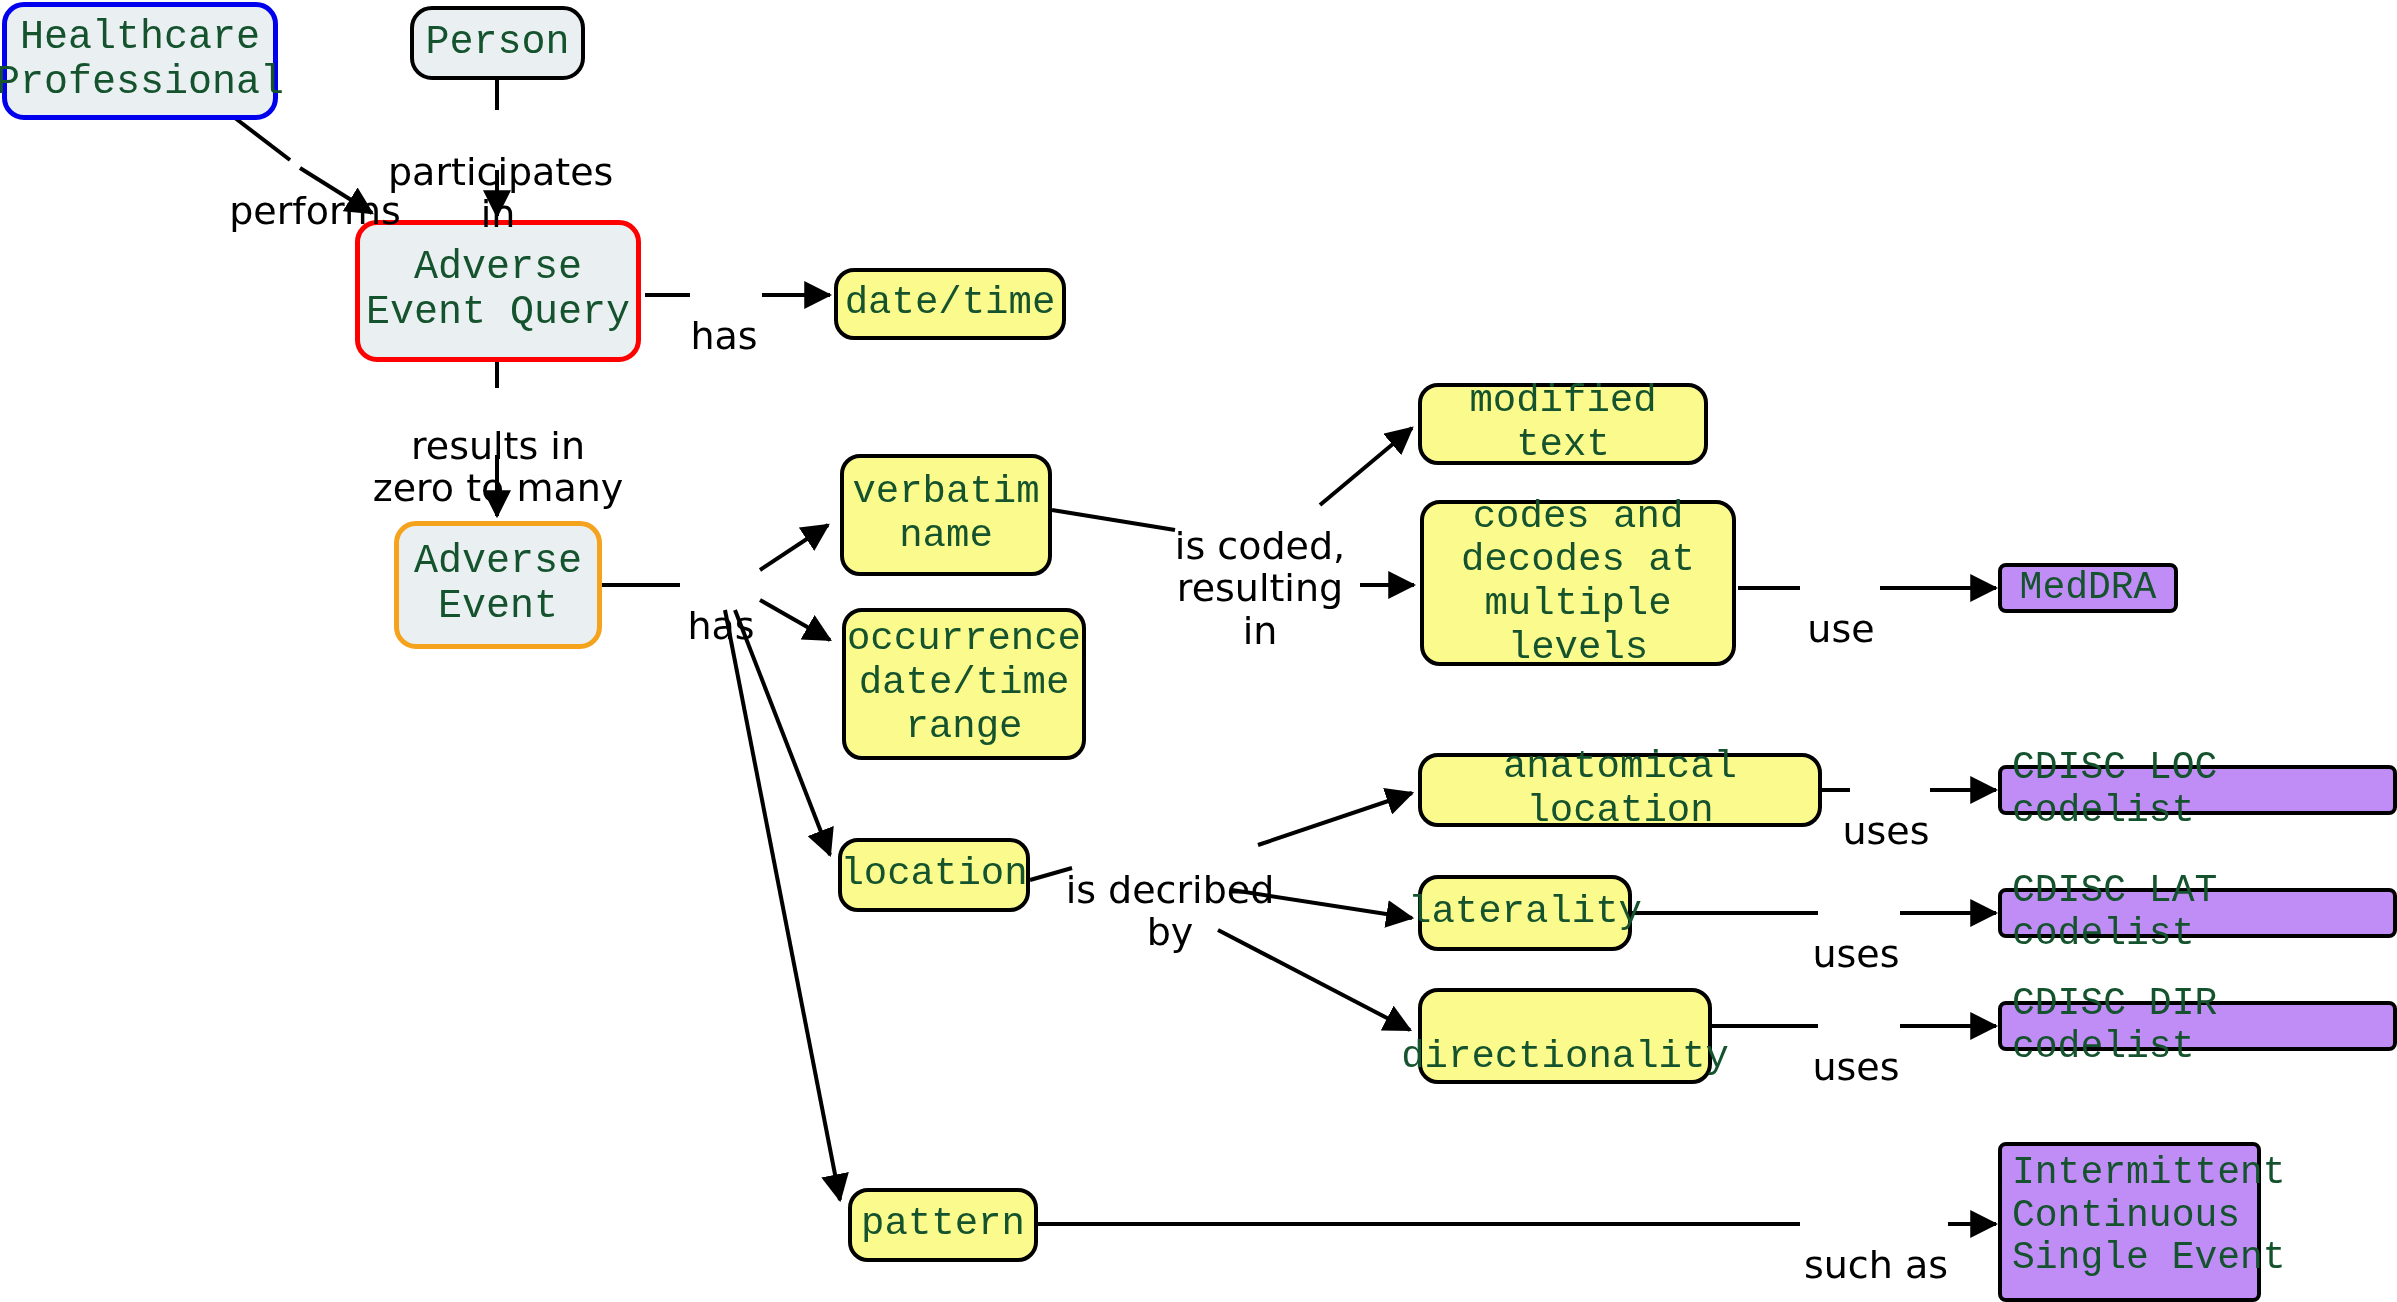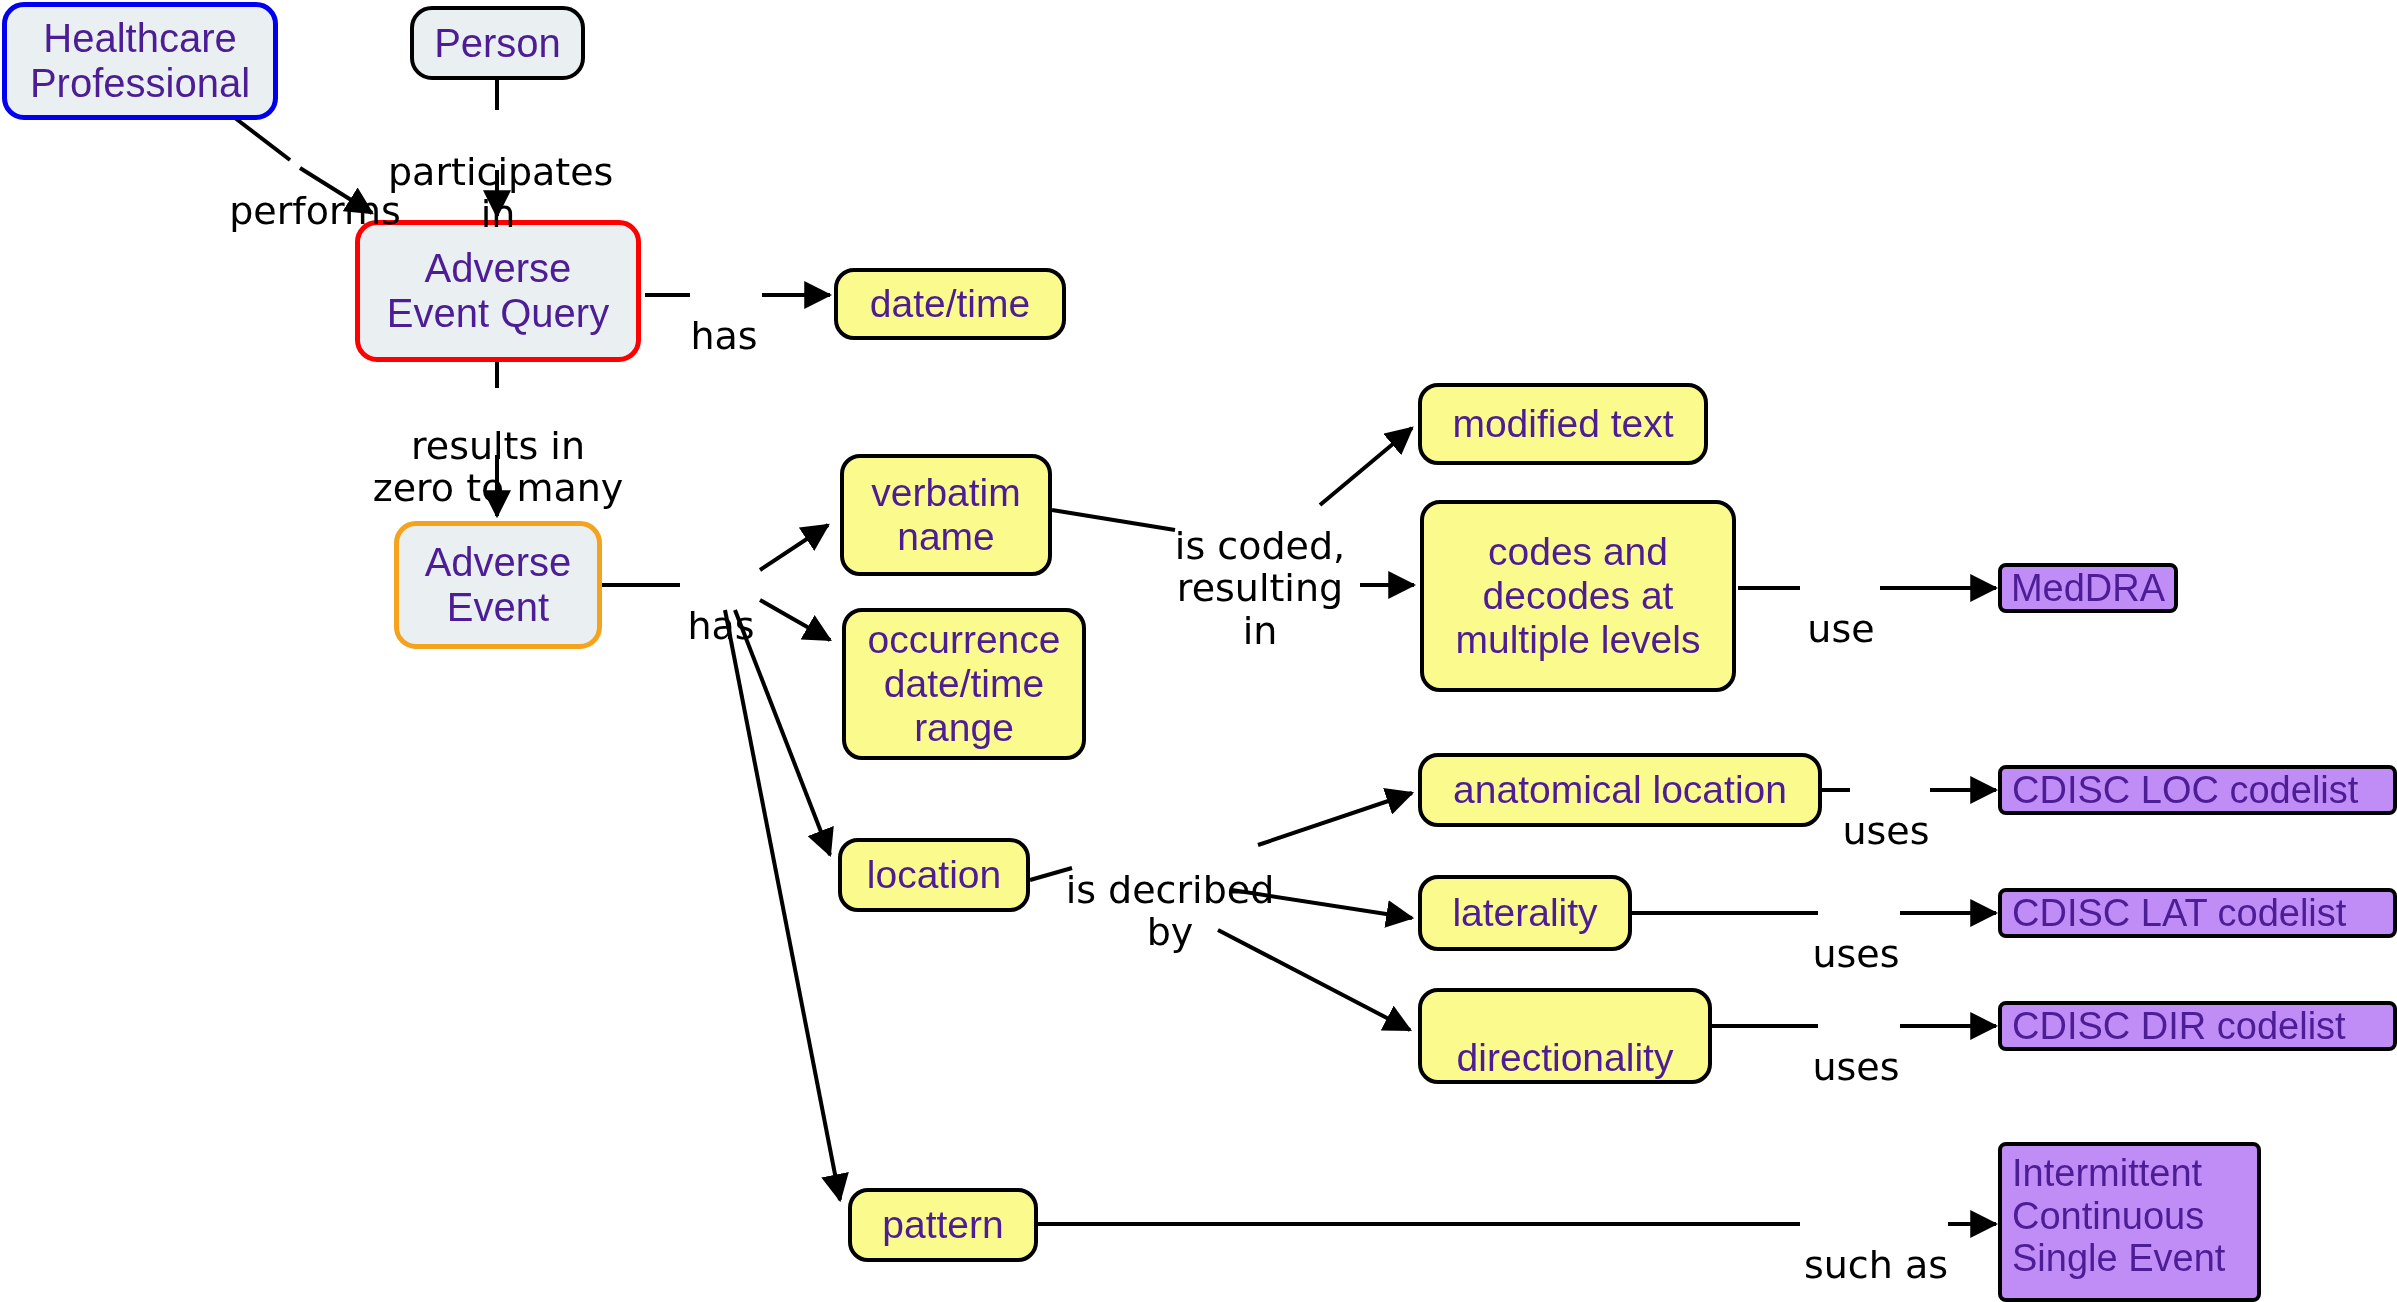--- a/index.html
+++ b/index.html
@@ -27,22 +27,22 @@
     pointer-events: none;
   }
   .node {
     position: absolute;
     box-sizing: border-box;
     display: flex;
     align-items: center;
     justify-content: center;
     text-align: center;
     line-height: 1.12;
-    color: #4c1d95;
-    font-family: Liberation Sans, sans-serif;
+    color: #14532d;
+    font-family: Liberation Mono, monospace;
     white-space: pre-line;
   }
   
   .node.entity {
     background: #eaf0f2;
     border: 5px solid #000000;
     border-radius: 22px;
     font-size: 40px;
   }
   .node.entity.blue   { border-color: #0000ee; }
@@ -175,21 +175,21 @@
   <div class="node attr" style="left:842px; top:608px; width:244px; height:152px;">
     <span>occurrence
 date/time
 range</span>
   </div>
 
   <div class="node attr" style="left:1418px; top:383px; width:290px; height:82px;">
     <span>modified text</span>
   </div>
 
-  <div class="node attr" style="left:1420px; top:500px; width:316px; height:192px;">
+  <div class="node attr" style="left:1420px; top:500px; width:316px; height:166px;">
     <span>codes and
 decodes at
 multiple levels</span>
   </div>
 
   <div class="node codelist" style="left:1998px; top:563px; width:180px; height:50px;">
     <span>MedDRA</span>
   </div>
 
   <div class="node attr" style="left:838px; top:838px; width:192px; height:74px;">

